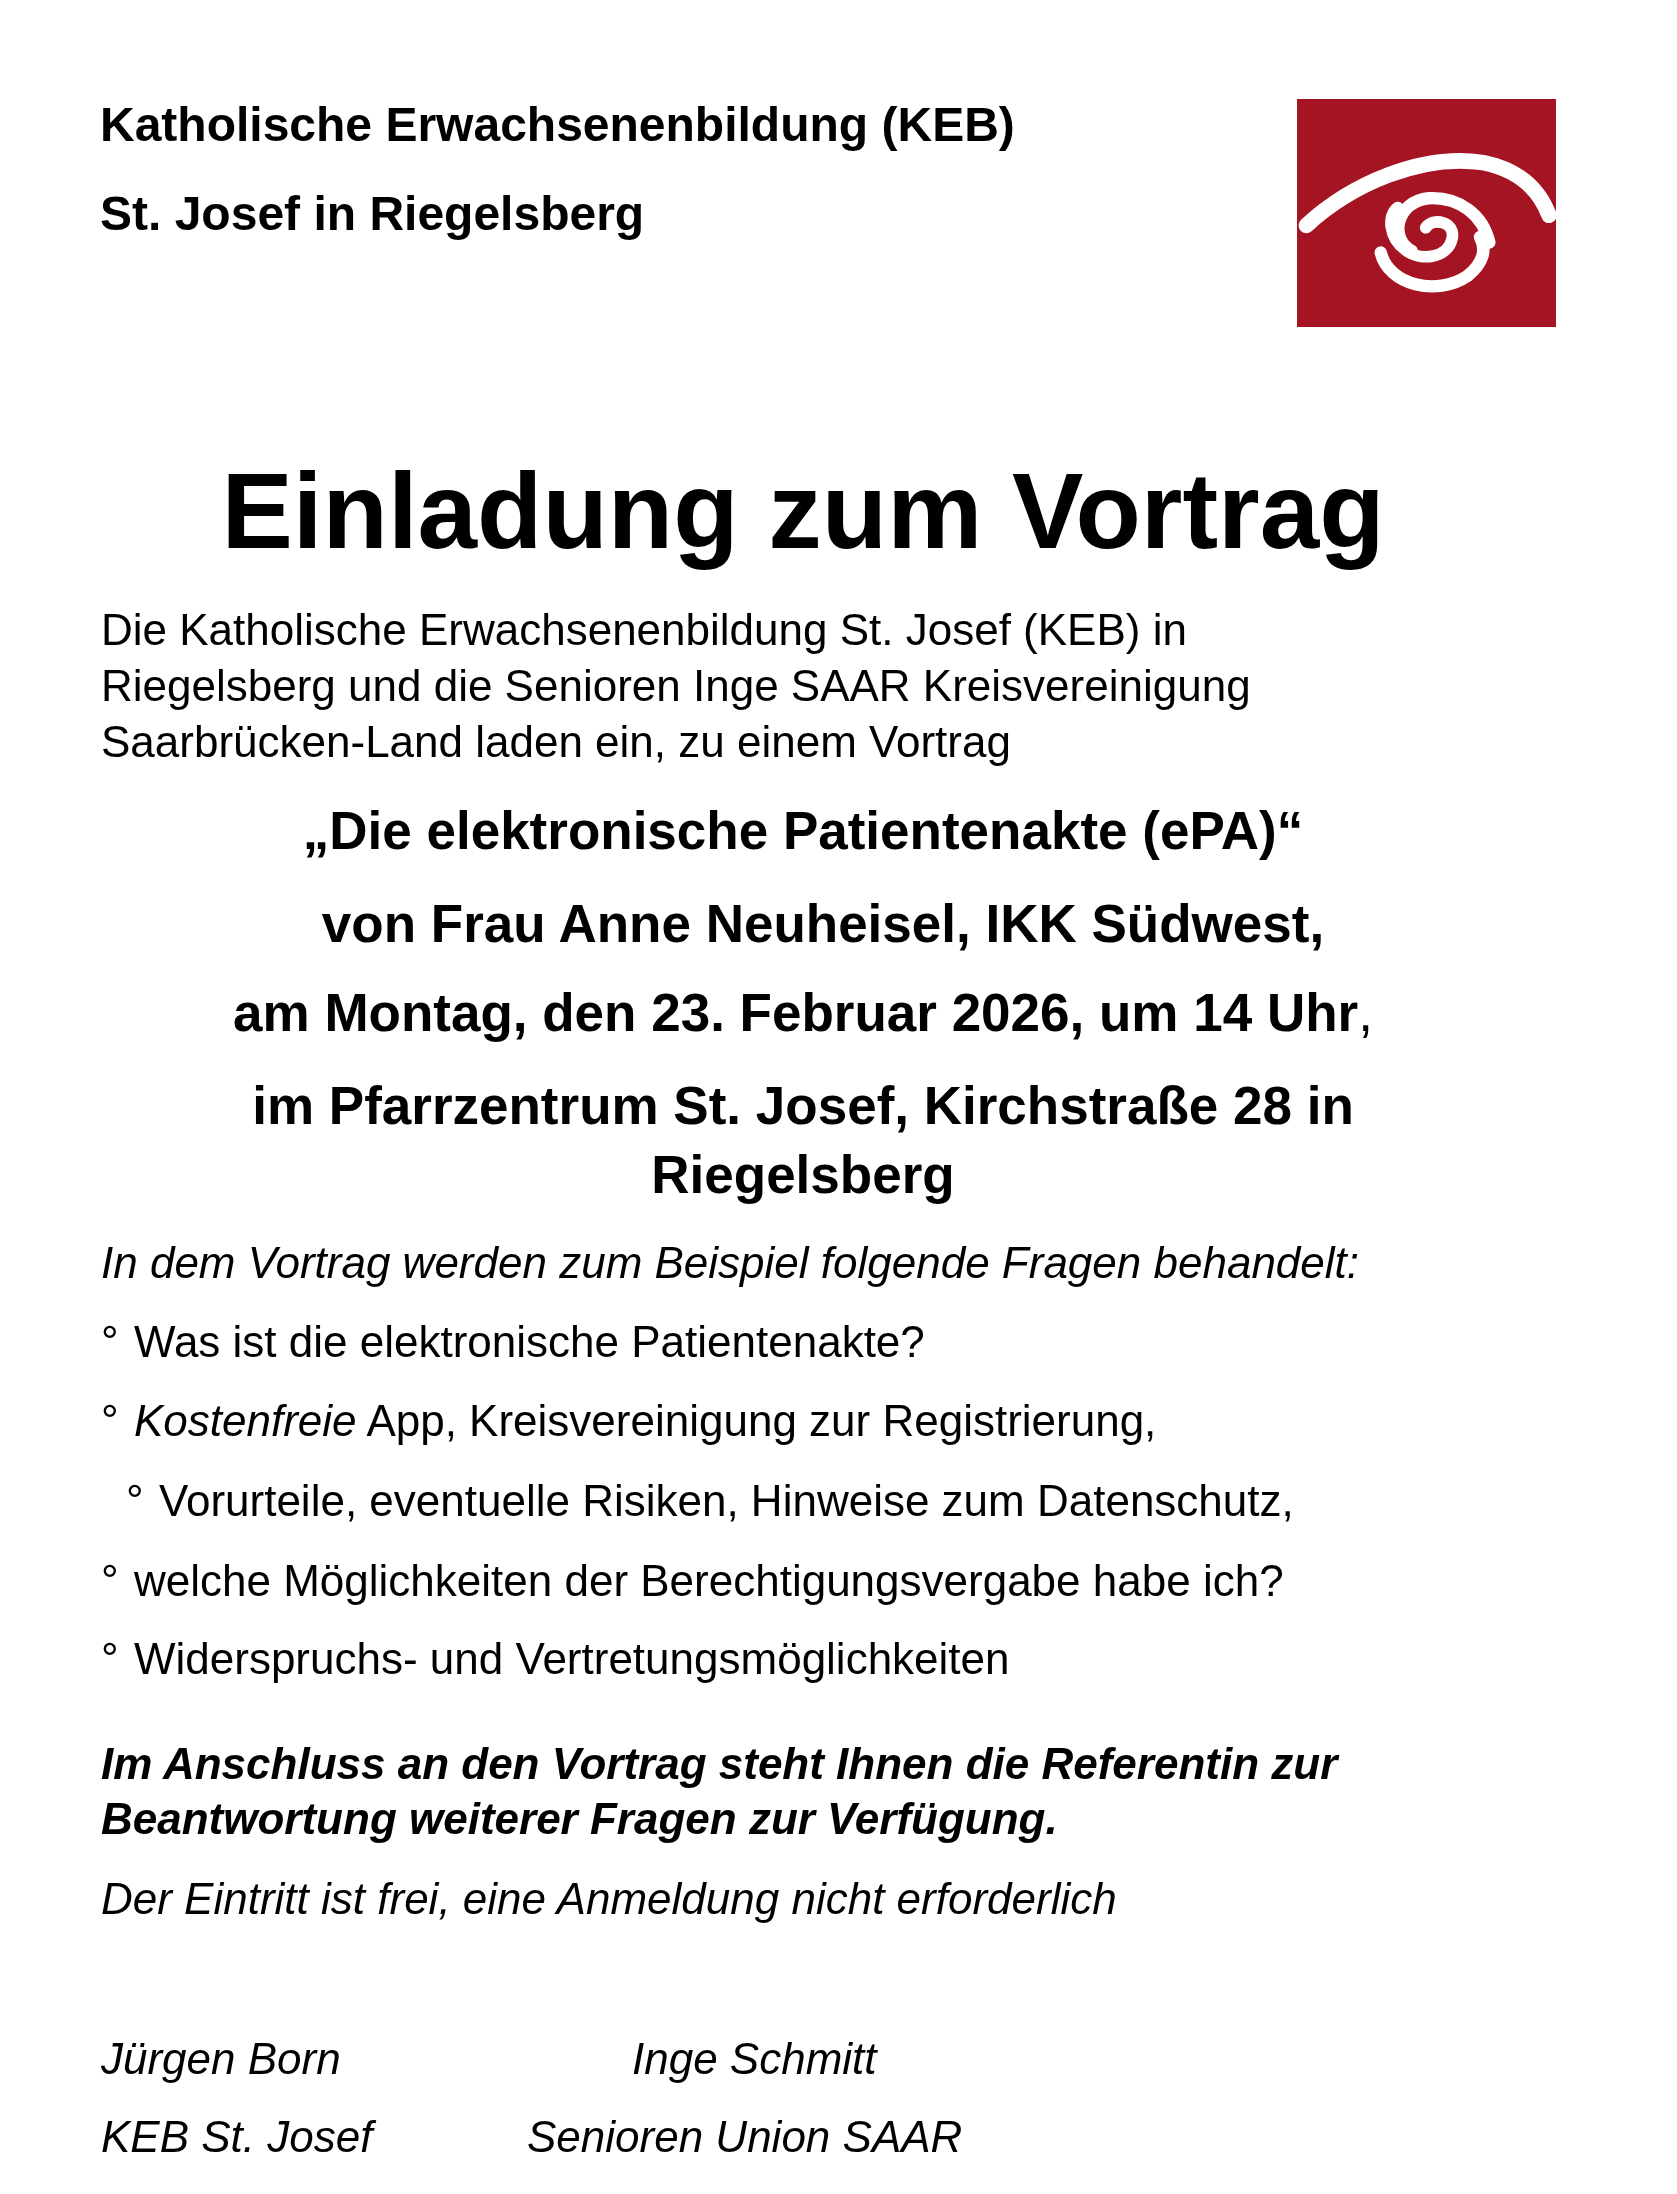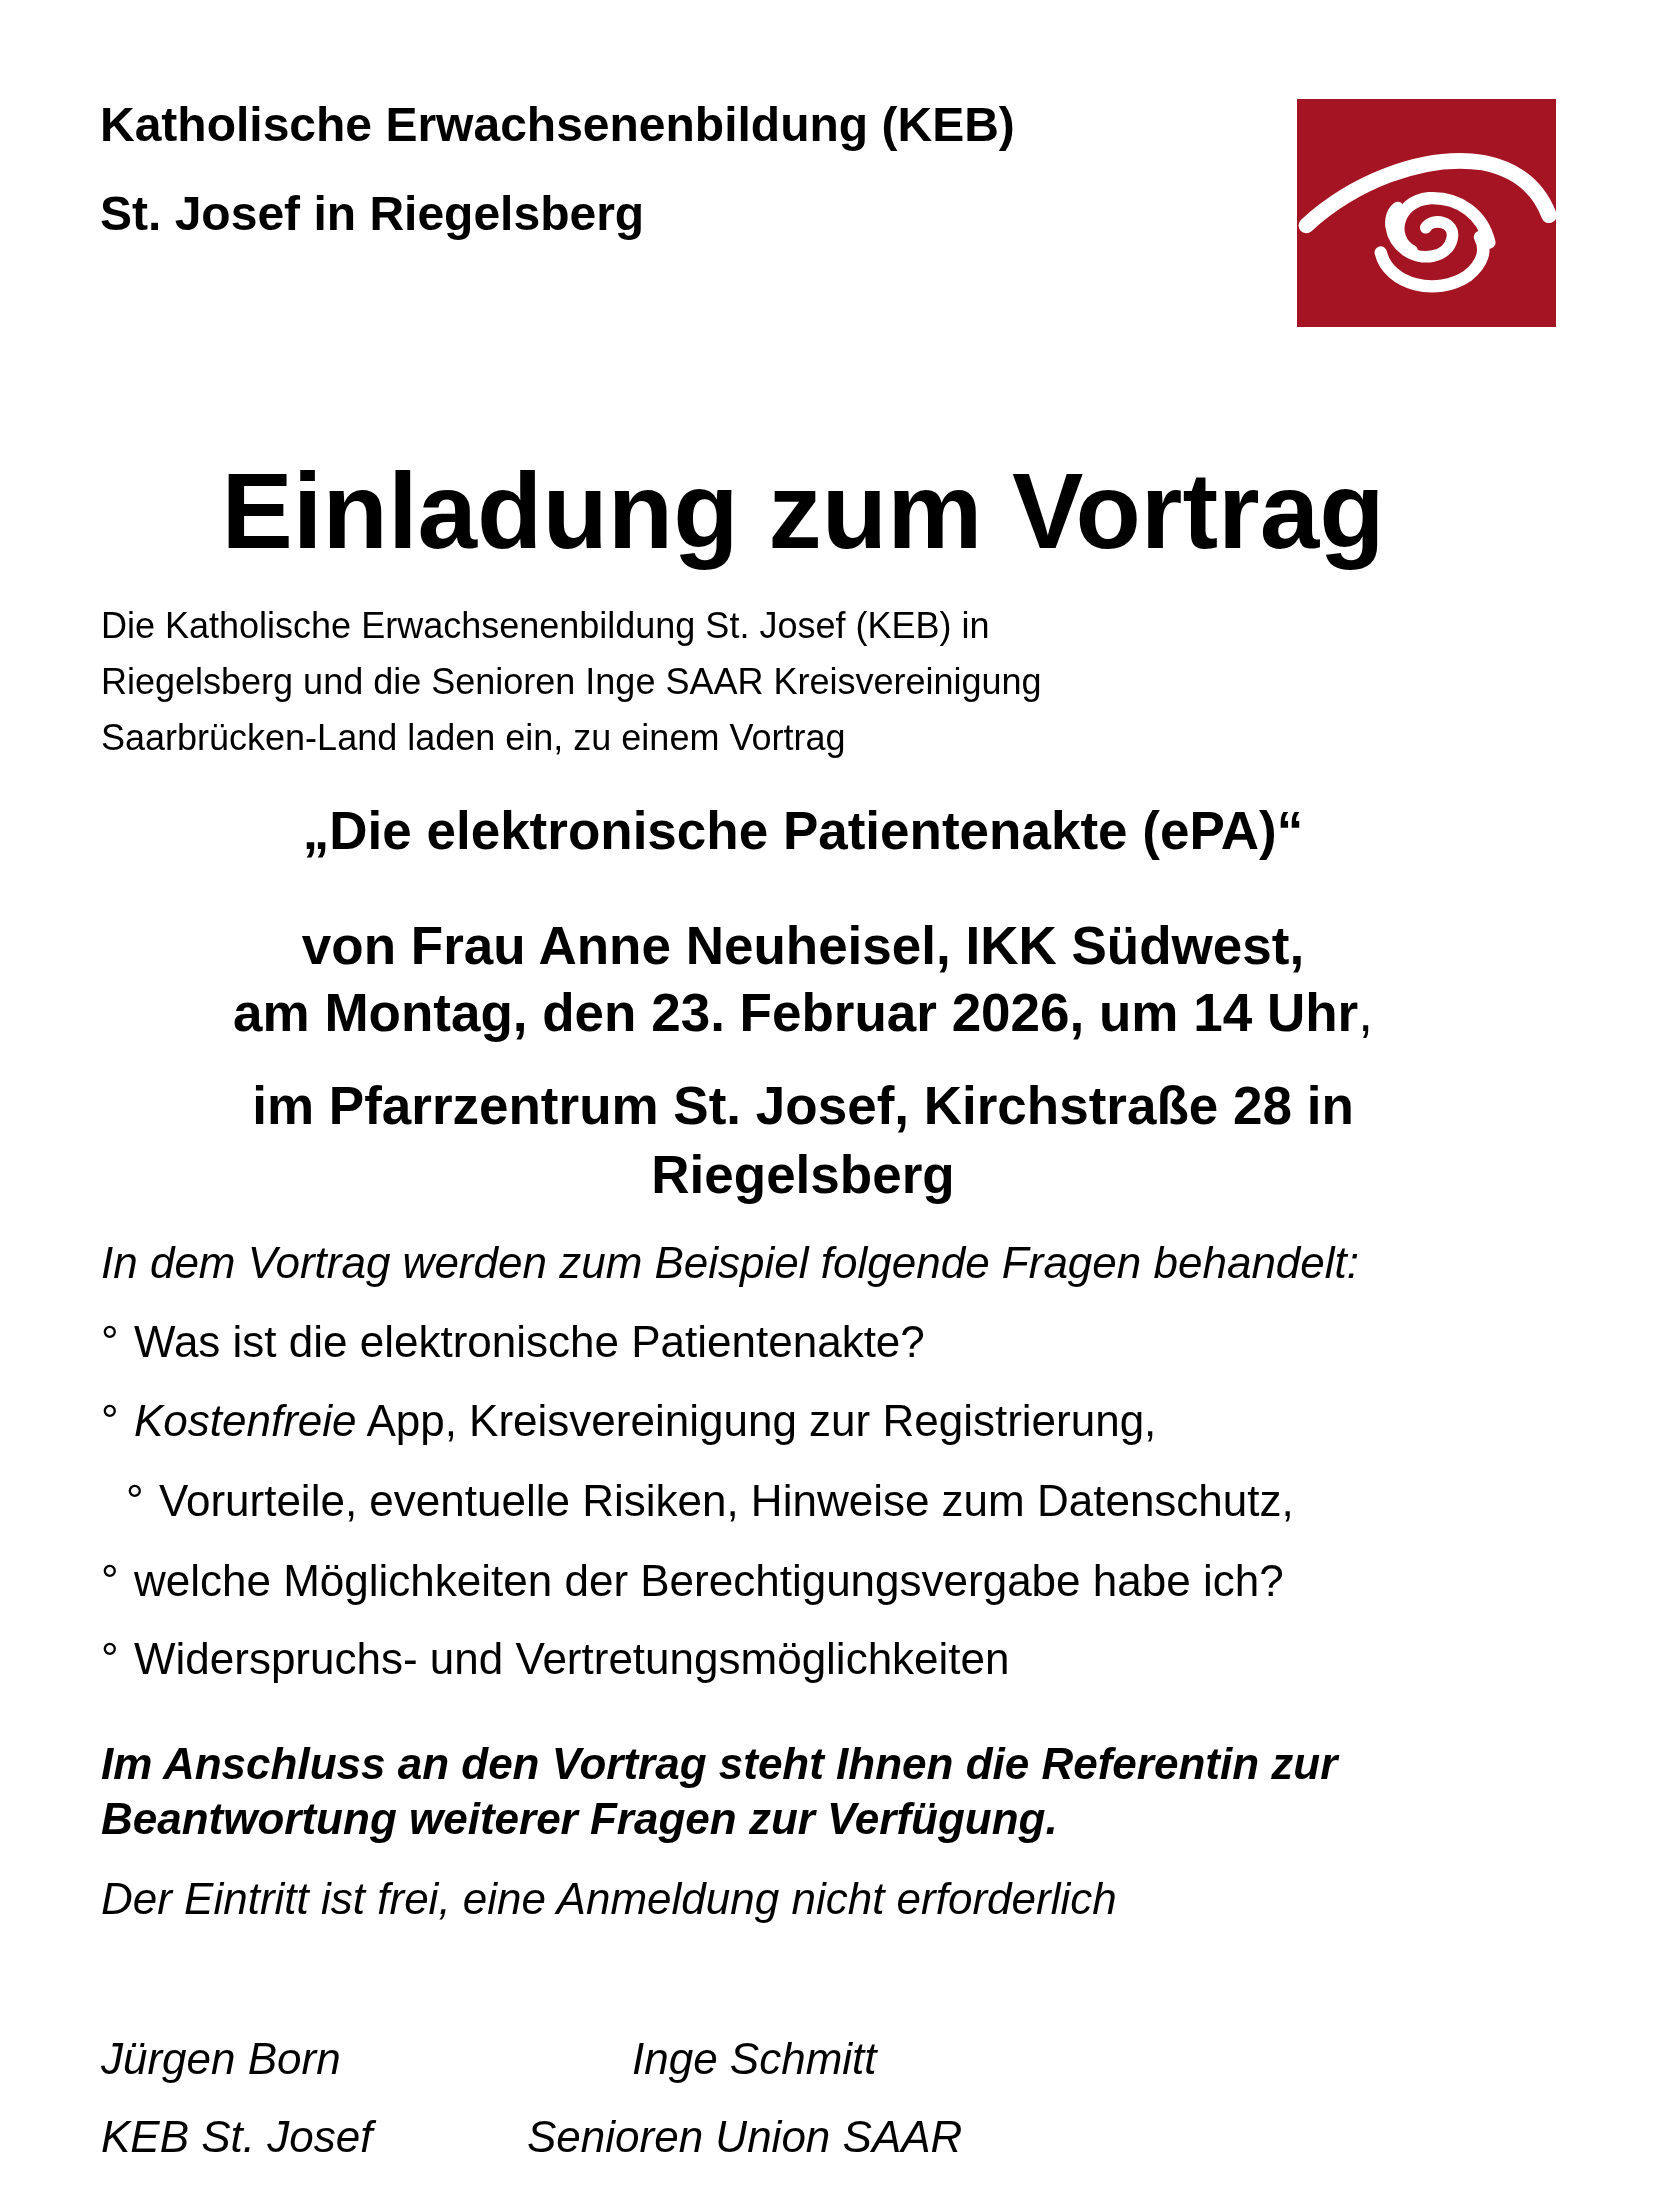--- a/index.html
+++ b/index.html
@@ -2,21 +2,21 @@
 <html style="font-size:12.4px"><head>
 <meta charset="utf-8">
 <style>
   html, body { margin:0; padding:0; background:#ffffff; }
   body { width:1677px; height:2194px; position:relative; overflow:hidden;
          font-family:"Liberation Sans", "DejaVu Sans", sans-serif; color:#000; }
   .abs { position:absolute; white-space:nowrap; line-height:1; }
   .hdr { left:100px; font-size:48px; font-weight:bold; }
   .logo { position:absolute; left:1297px; top:99px; width:259px; height:228px; background:#A51423; }
   .title { left:0; width:1606px; text-align:center; font-size:107px; font-weight:bold; }
-  .intro { left:101px; font-size:36px; }
+  .intro { left:101px; font-size:44px; }
   .center-bold { left:0; width:1606px; text-align:center; font-size:53px; font-weight:bold; }
   .center-bold .light { font-weight:normal; }
   .ital { left:101px; font-size:44px; font-style:italic; }
   .bullet { left:101px; font-size:44px; }
   .bullet .deg { display:inline-block; width:33px; }
   .bullet .em { font-style:italic; }
   .boldital { left:101px; font-size:44px; font-weight:bold; font-style:italic; }
   .plain { left:101px; font-size:44px;font-style:italic; }
 </style>
 </head>
@@ -34,21 +34,21 @@
   </svg>
 </div>
 
 <div class="abs title" style="top:458px;">Einladung zum Vortrag</div>
 
 <div class="abs intro" style="top:608px;">Die Katholische Erwachsenenbildung St. Josef (KEB) in</div>
 <div class="abs intro" style="top:664px;">Riegelsberg und die Senioren Inge SAAR Kreisvereinigung</div>
 <div class="abs intro" style="top:720px;">Saarbrücken-Land laden ein, zu einem Vortrag</div>
 
 <div class="abs center-bold" style="top:804px;">„Die elektronische Patientenakte (ePA)“</div>
-<div class="abs center-bold" style="top:919px;">von Frau Anne Neuheisel, IKK Südwest,</div>
+<div class="abs center-bold" style="top:897px;padding-left:20px;">von Frau Anne Neuheisel, IKK Südwest,</div>
 <div class="abs center-bold" style="top:986px;">
   <span>am Montag, den 23. Februar 2026, um 14 Uhr</span><span class="light">,</span>
 </div>
 <div class="abs center-bold" style="top:1079px;">im Pfarrzentrum St. Josef, Kirchstraße 28 in</div>
 <div class="abs center-bold" style="top:1148px;">Riegelsberg</div>
 
 <div class="abs ital" style="top:1241px;">In dem Vortrag werden zum Beispiel folgende Fragen behandelt:</div>
 
 <div class="abs bullet" style="top:1320px;">
   <span class="deg">°</span><span class="em"></span><span>Was ist die elektronische Patientenakte?</span>

